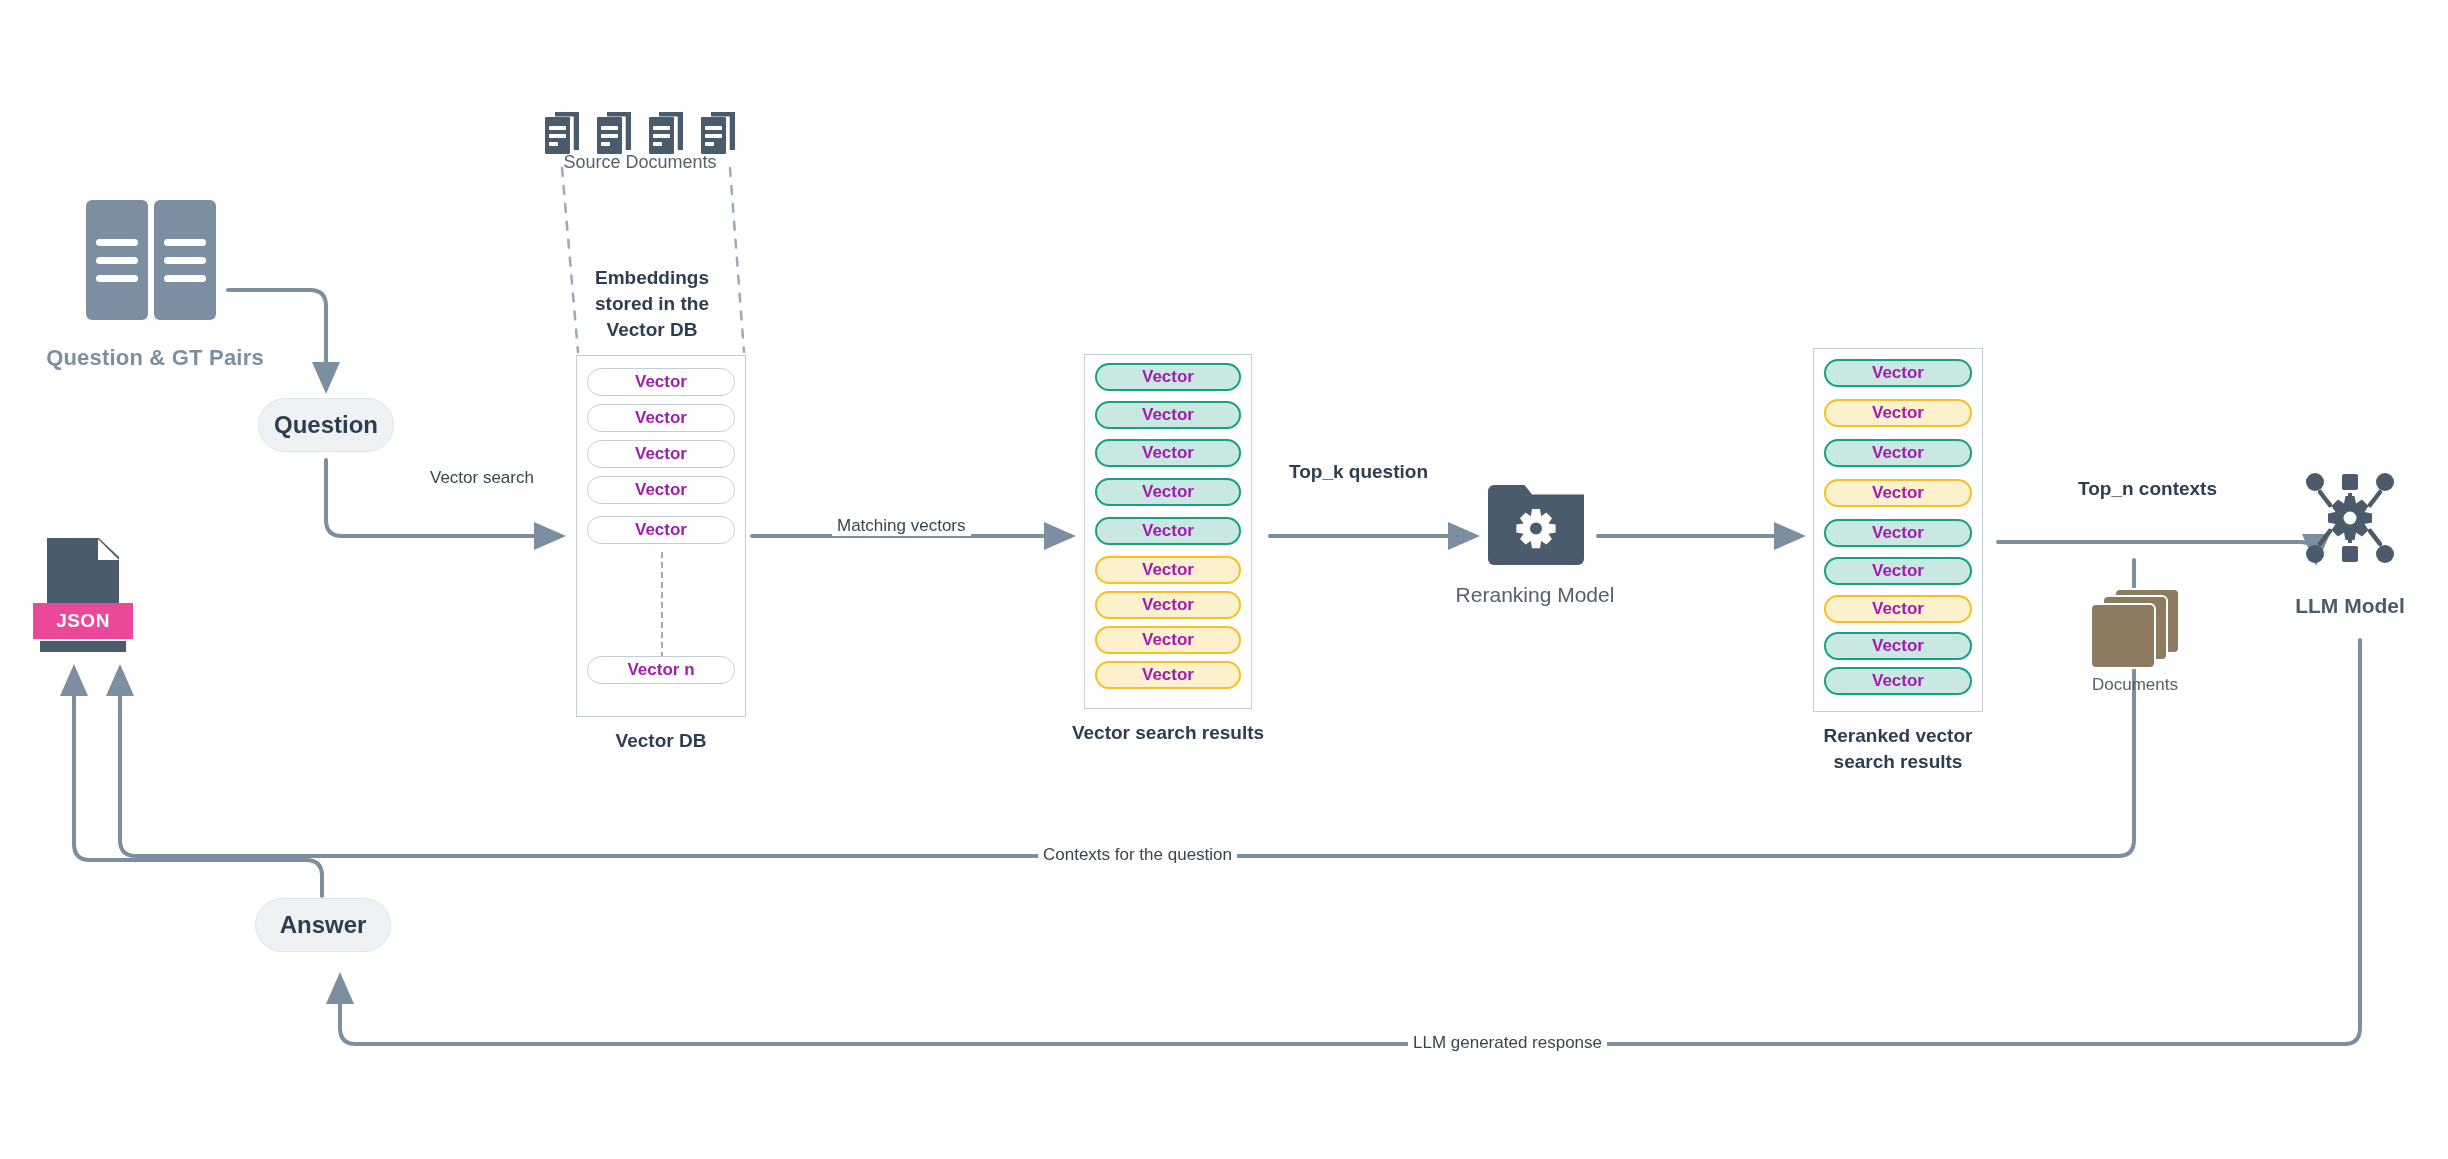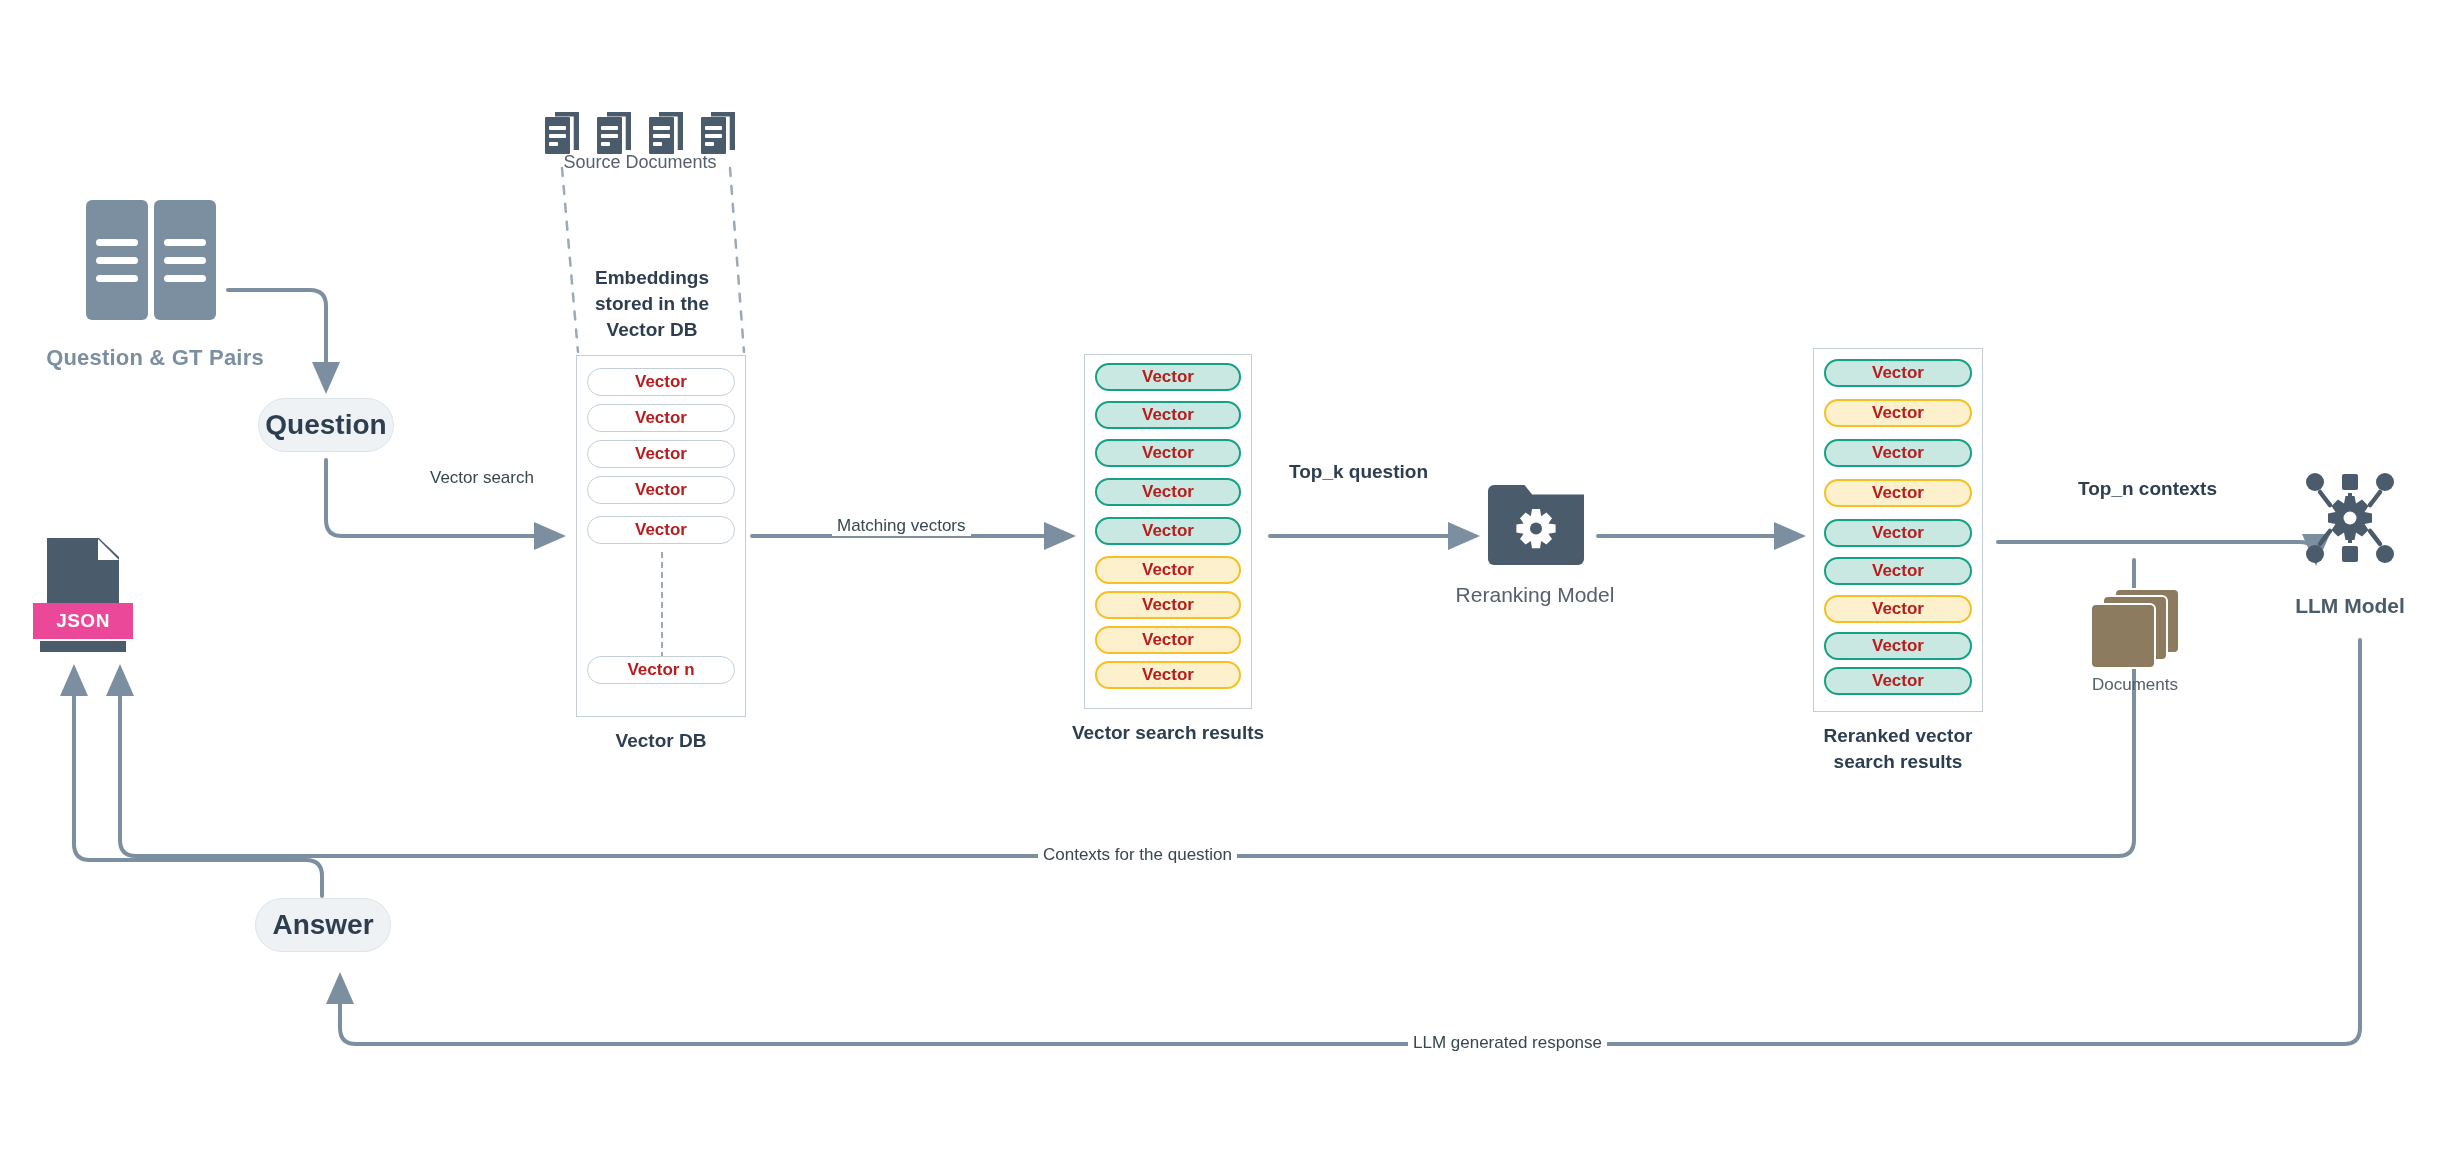--- a/index.html
+++ b/index.html
@@ -69,21 +69,21 @@
 
   
   .pill-node {
     position: absolute;
     background: #eef2f5;
     border: 1.5px solid #dde5ea;
     border-radius: 28px;
     display: flex;
     align-items: center;
     justify-content: center;
-    font-size: 28px;
+    font-size: 24px;
     font-weight: bold;
     color: #2d3e50;
   }
   #question-node { left: 258px; top: 398px; width: 134px; height: 52px; }
   #answer-node  { left: 255px; top: 898px; width: 134px; height: 52px; }
 
   
   .json-icon {
     position: absolute;
     left: 33px;
@@ -216,21 +216,21 @@
     position: absolute;
     left: 10px;
     right: 10px;
     height: 28px;
     border-radius: 16px;
     display: flex;
     align-items: center;
     justify-content: center;
     font-size: 17px;
     font-weight: bold;
-    color: #b91c1c;
+    color: #a21caf;
     box-sizing: border-box;
   }
   .vec-plain { background: #ffffff; border: 1.5px solid #c3cfd8; }
   .vec-teal  { background: #c9e8e2; border: 2px solid #16a085; }
   .vec-yellow{ background: #fdf0cd; border: 2px solid #f5c024; }
 
   .dashed-connector {
     position: absolute;
     left: 50%;
     width: 0;

